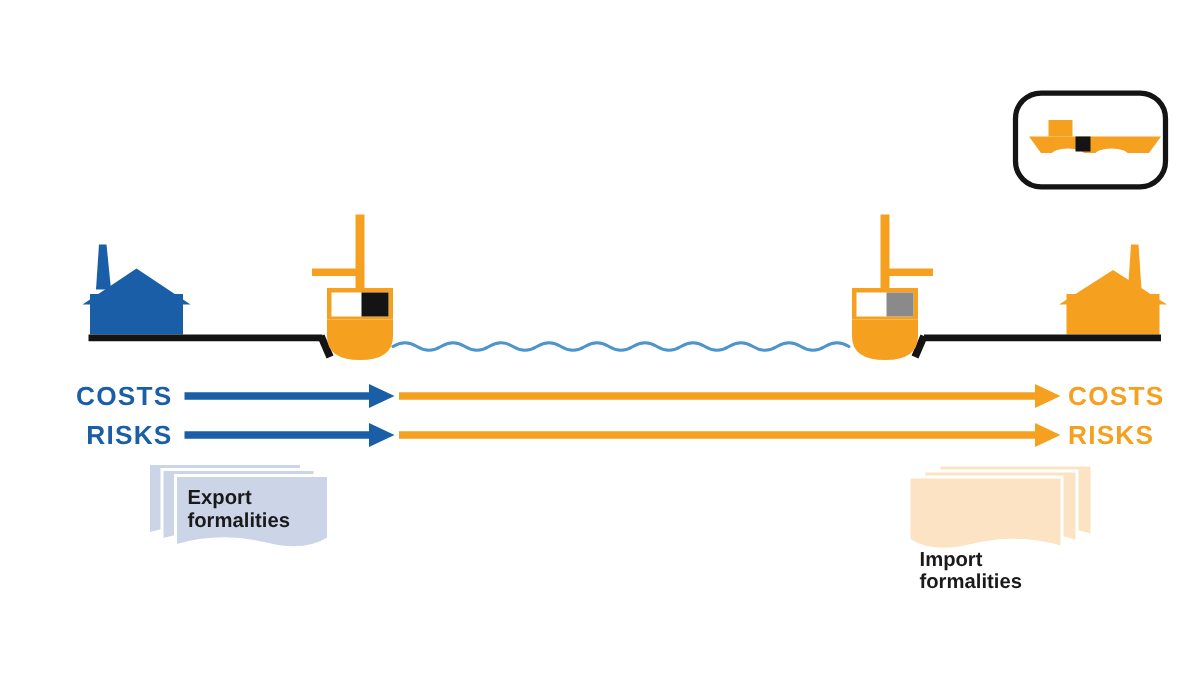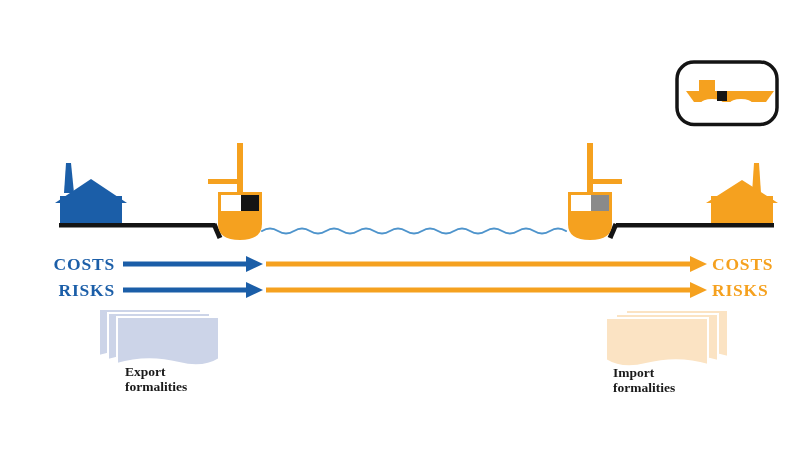--- a/index.html
+++ b/index.html
@@ -1,21 +1,21 @@
 <!DOCTYPE html>
 <html style="--c-blue: #1B5EA8; --c-orange: #F5A11F; --c-water: #4E94CC; --c-black: #141414; --c-gray: #8A8A8A; --c-docblue: #CCD4E8; --c-docpeach: #FBE3C3;"><head>
 <meta charset="utf-8">
 <style>
   :root{
     --c-blue:#1B5EA8; --c-orange:#F5A11F; --c-water:#4E94CC; --c-black:#141414;
     --c-gray:#8A8A8A; --c-docblue:#CCD4E8; --c-docpeach:#FBE3C3;
   }
   html,body{margin:0;padding:0;background:#fff;}
   .stage{position:relative;width:800px;height:450px;background:#fff;overflow:hidden;
-         font-family:Liberation Serif, serif;}
+         font-family:Liberation Sans, sans-serif;}
   .scene{position:absolute;left:0;top:0;}
   .cost-label{position:absolute;font-weight:bold;font-size:17.5px;line-height:20px;
               height:20px;letter-spacing:.8px;}
   .lbl-blue{color:var(--c-blue);}
   .lbl-orange{color:var(--c-orange);}
   .align-r{text-align:right;}
   .doc-label{position:absolute;font-size:13.5px;line-height:14.5px;font-weight:bold;
              color:#1a1a1a;white-space:pre-line;}
   
   .f-blue{fill:var(--c-blue);} .f-orange{fill:var(--c-orange);}
@@ -114,17 +114,17 @@
       <path class="f-docpeach" transform="translate(616,314)" d="M0,0 H102 V47 Q72,38 40,46 Q16,52 0,42 Z"></path>
       <path class="f-docpeach" transform="translate(606,318)" d="M0,0 H102 V47 Q72,38 40,46 Q16,52 0,42 Z"></path>
     </g>
   </svg>
 
   <div class="cost-label lbl-blue align-r" style="left:30px;top:254px;width:85px;">COSTS</div>
   <div class="cost-label lbl-blue align-r" style="left:30px;top:280px;width:85px;">RISKS</div>
   <div class="cost-label lbl-orange" style="left:712px;top:254px;width:85px;">COSTS</div>
   <div class="cost-label lbl-orange" style="left:712px;top:280px;width:85px;">RISKS</div>
 
-  <div class="doc-label" style="left:125px;top:325px;margin-top:40px;">Export
+  <div class="doc-label" style="left:125px;top:325px;">Export
 formalities</div>
   <div class="doc-label" style="left:613px;top:326px;margin-top:40px;">Import
 formalities</div>
 </div>
 
 </body></html>

